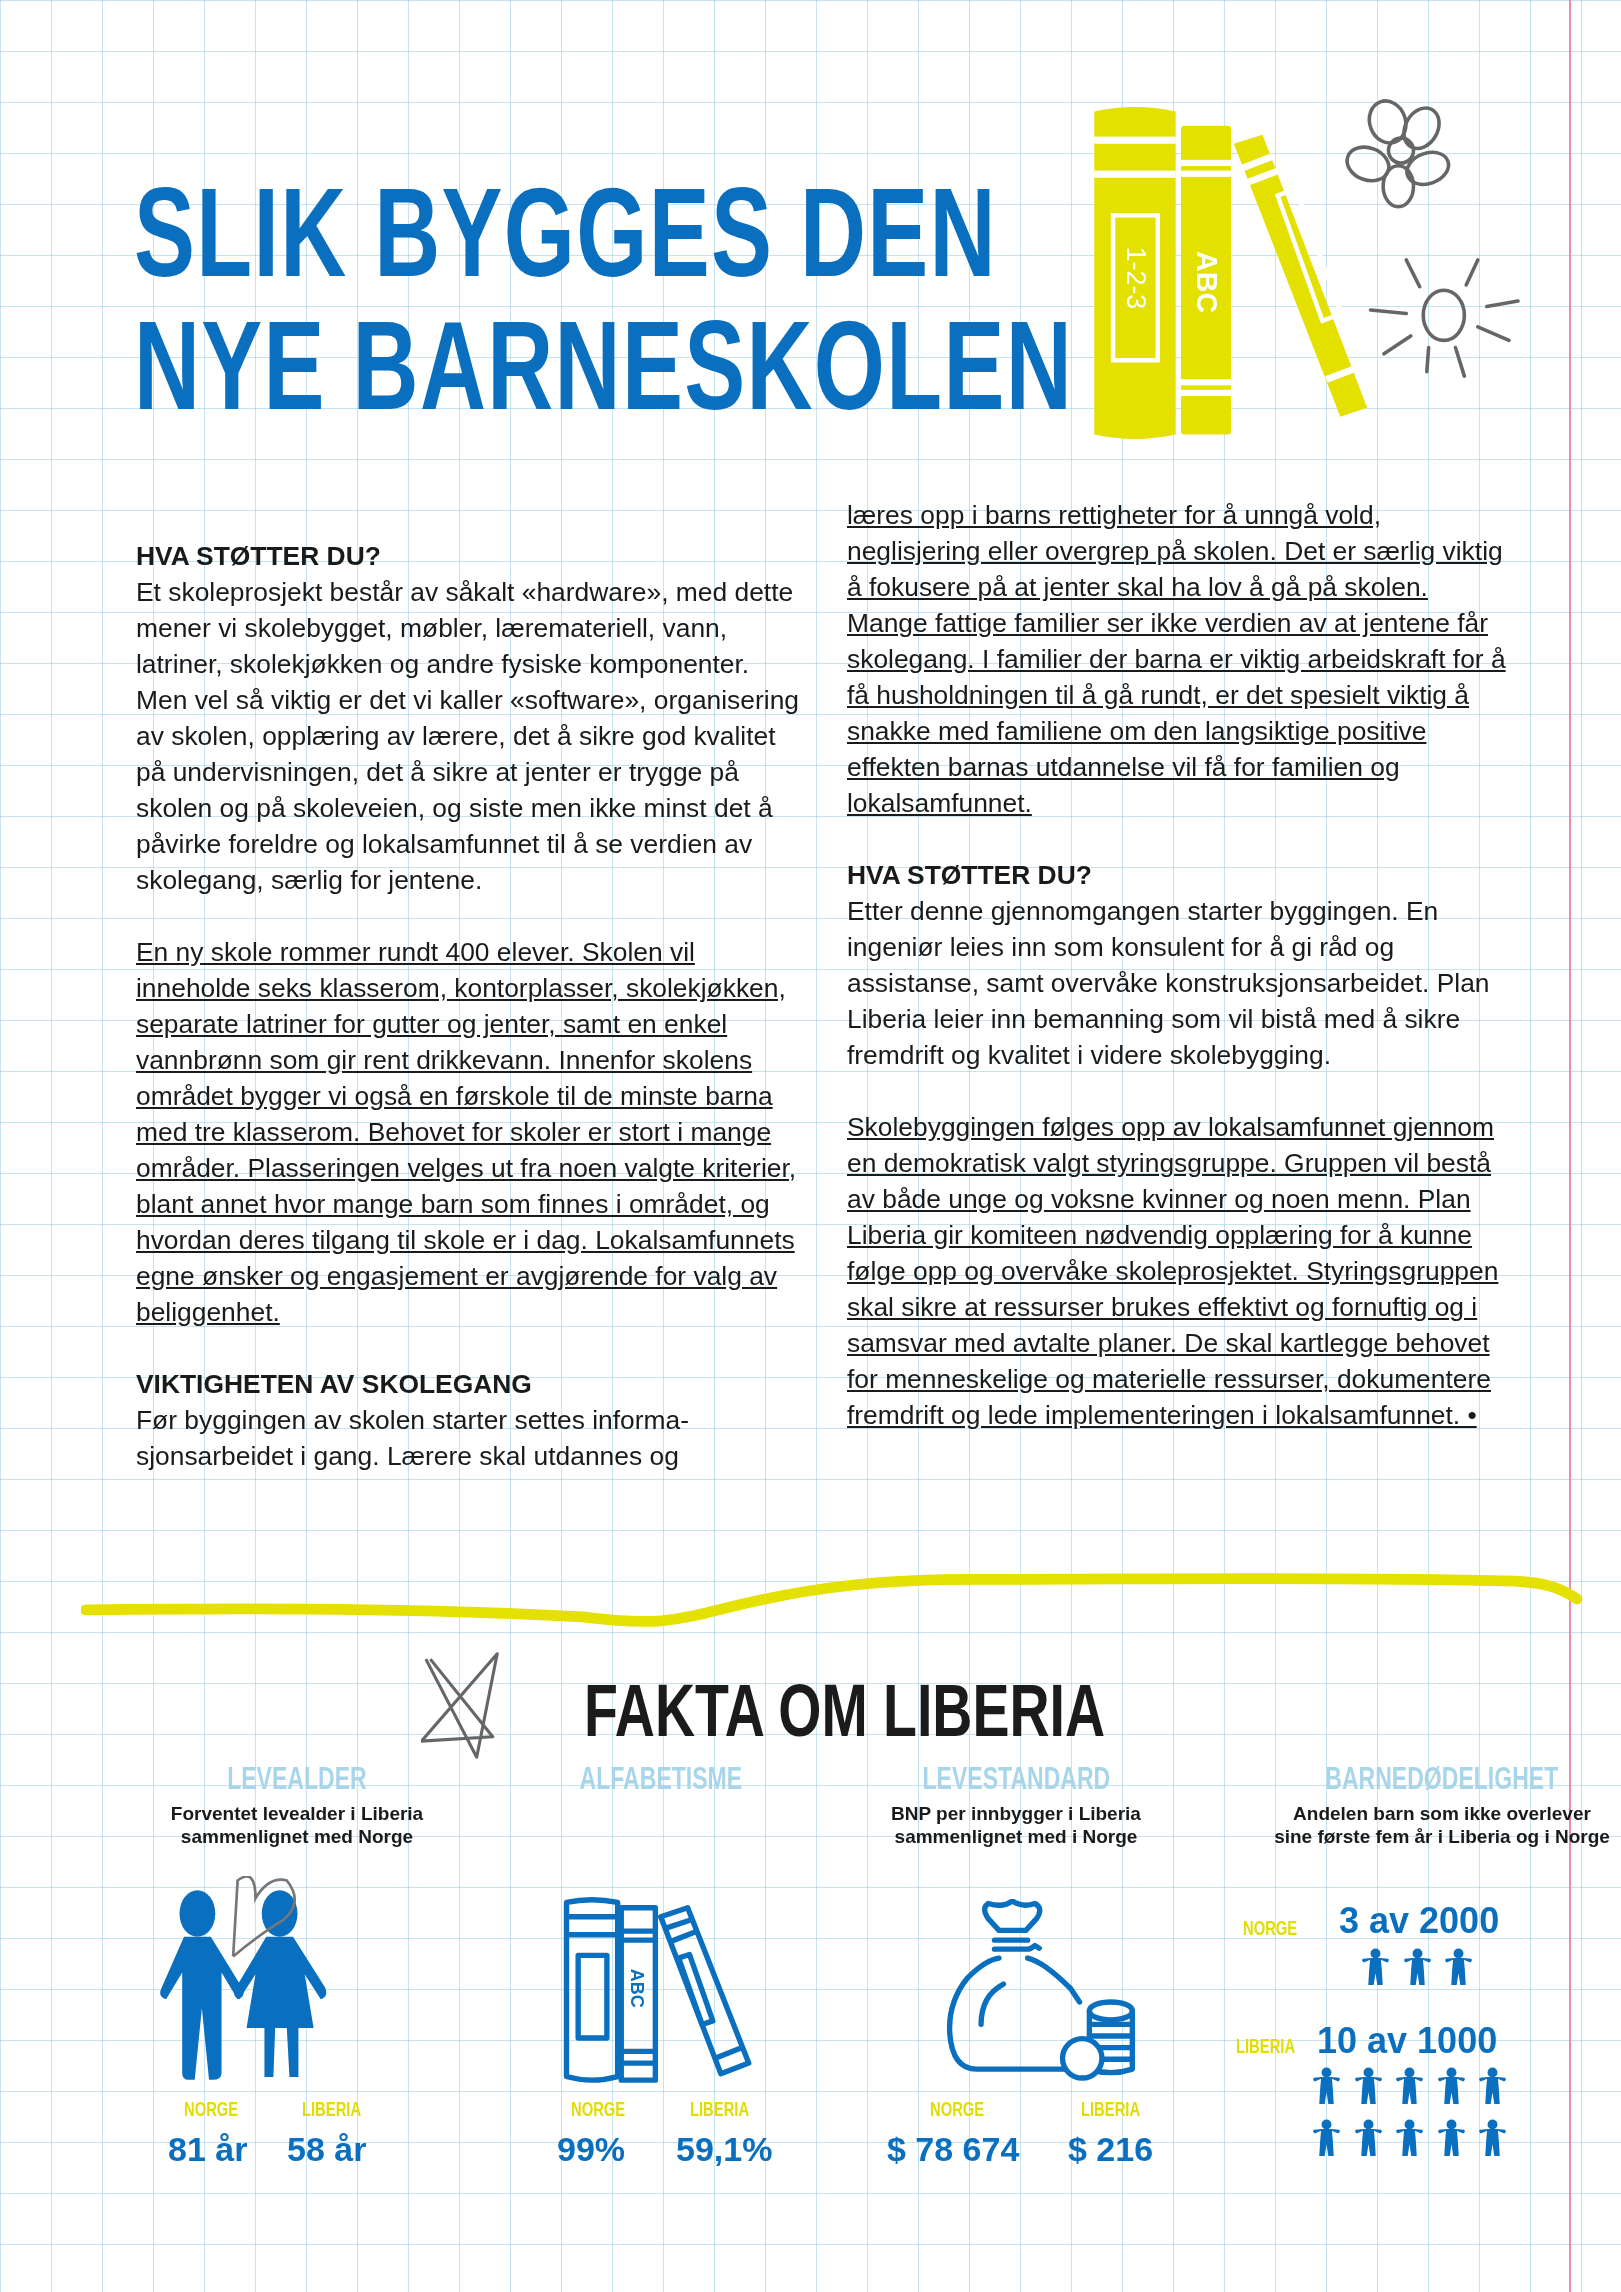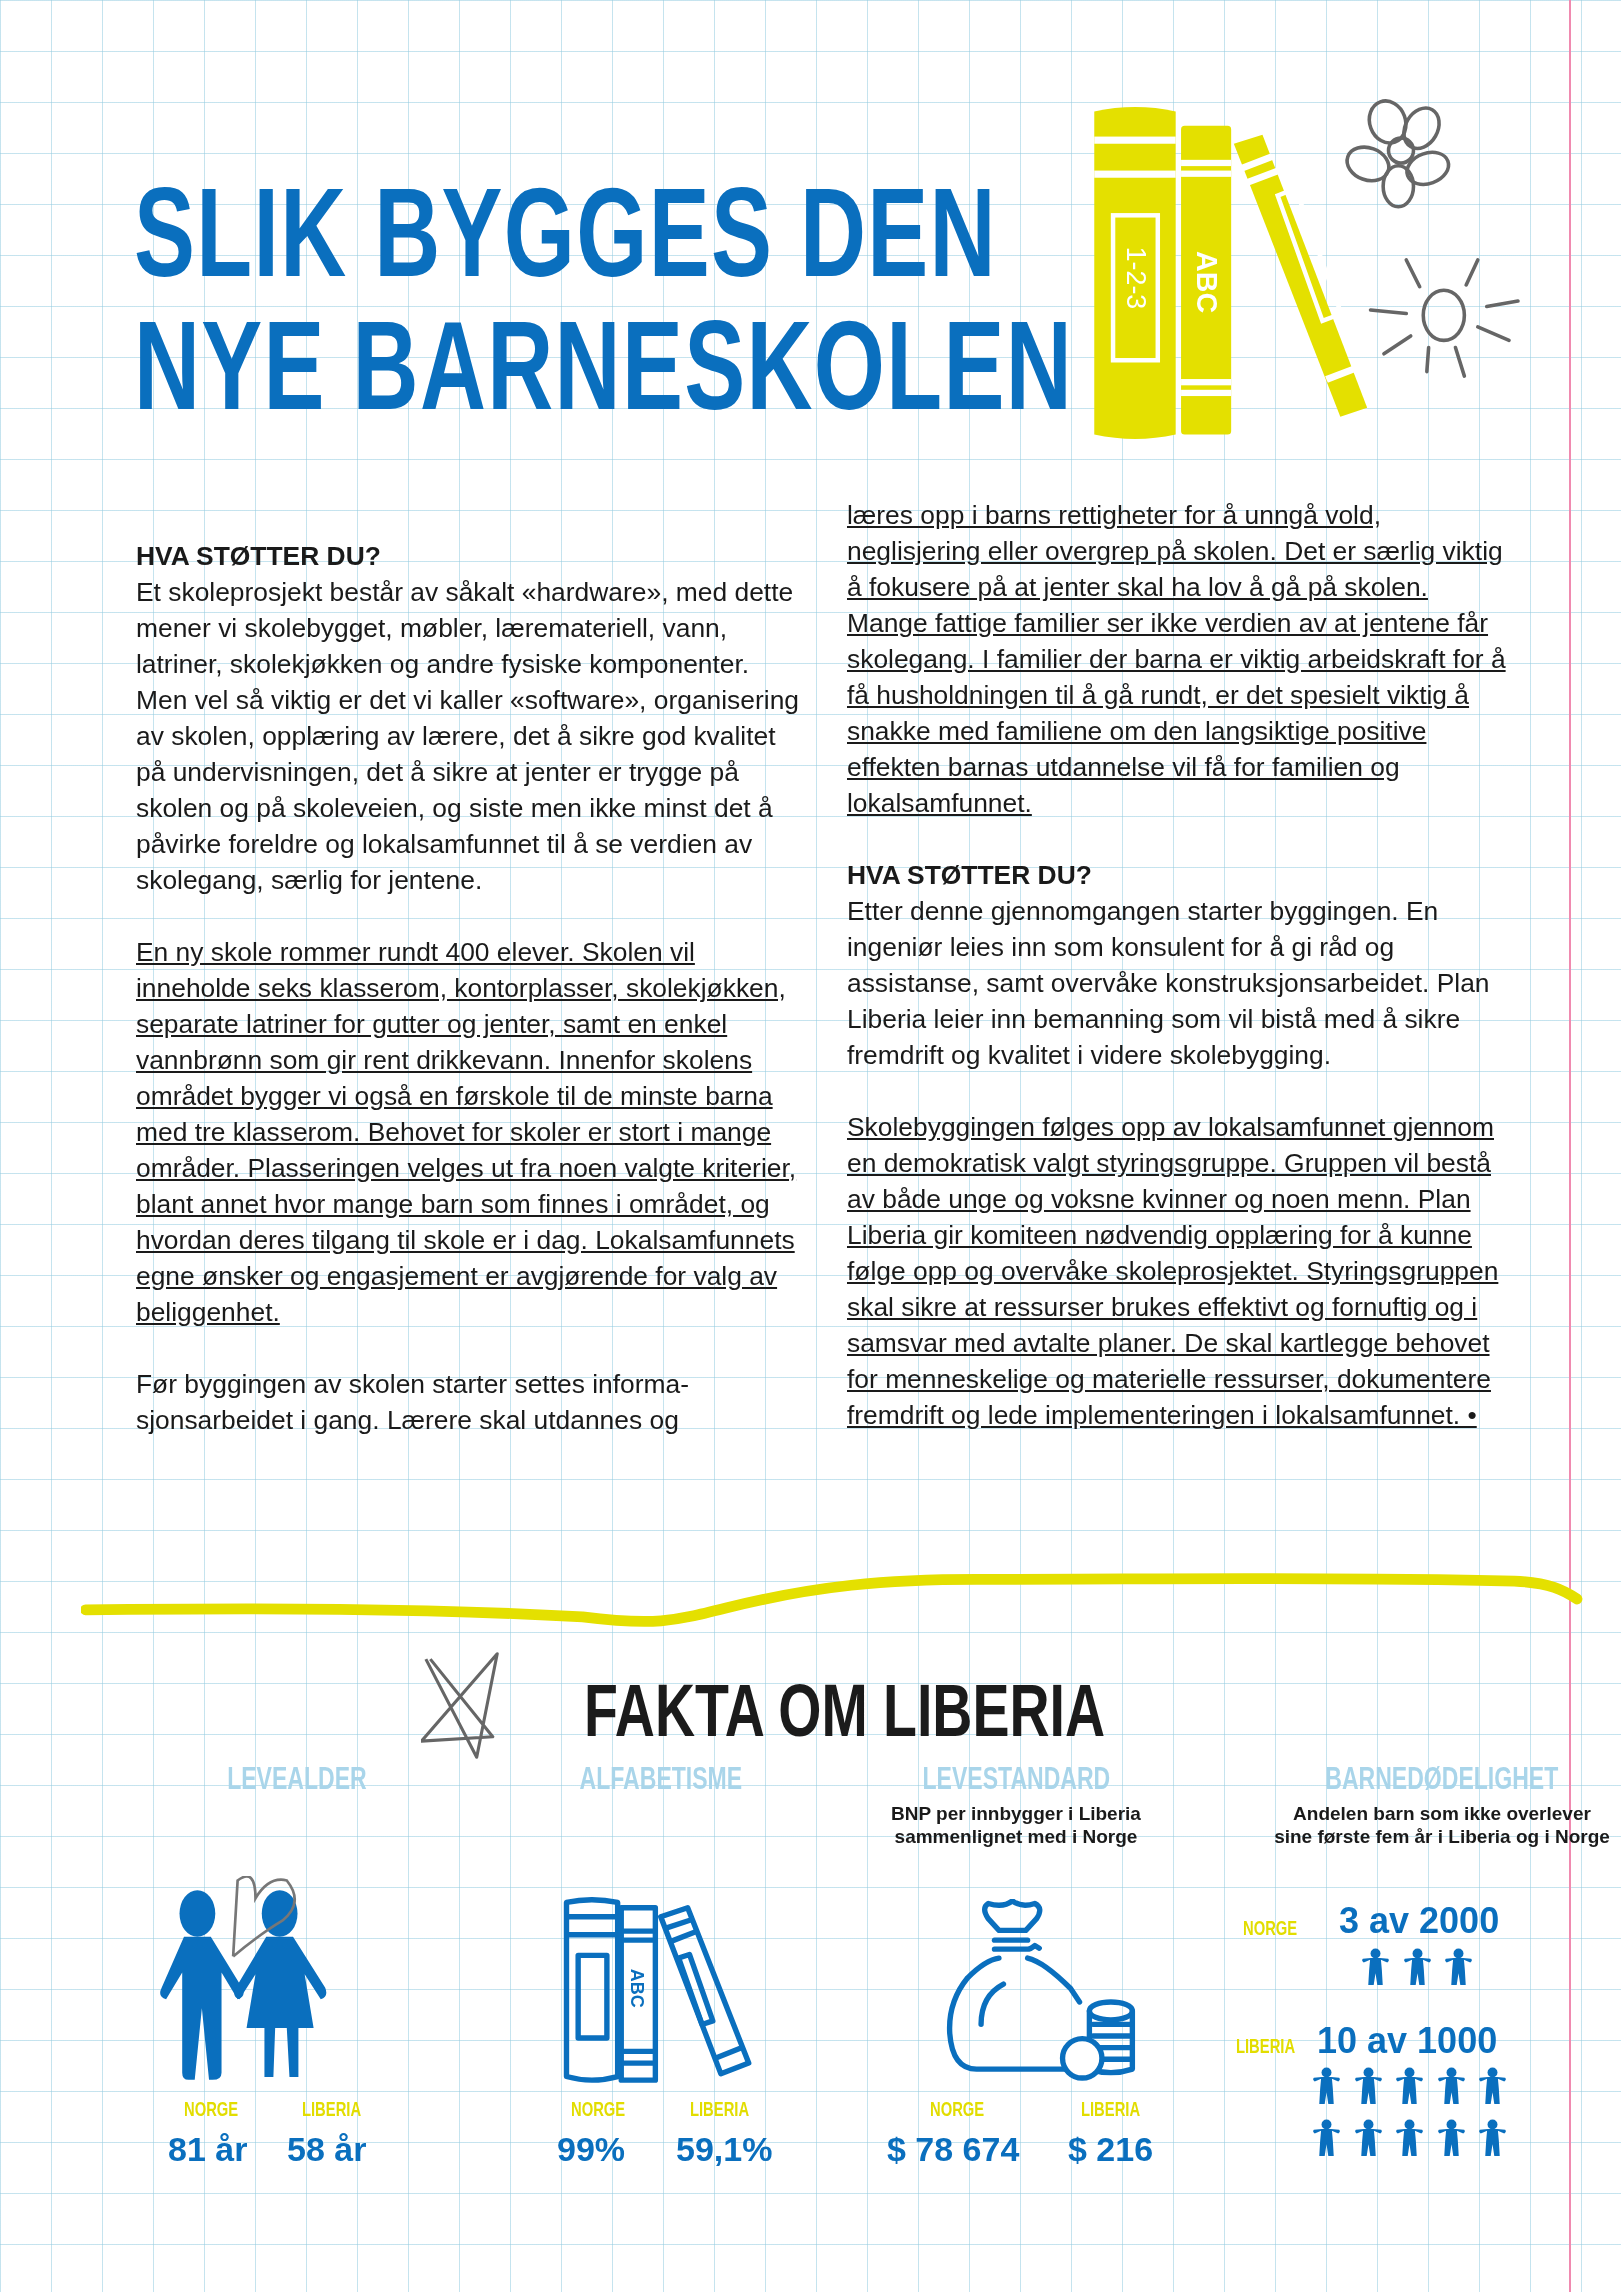--- a/index.html
+++ b/index.html
@@ -105,21 +105,21 @@
 
 <div class="col left">
   <p>
     </p><h3>HVA STØTTER DU?</h3>
     <span>Et skoleprosjekt består av såkalt «hardware», med dette mener vi skolebygget, møbler, lære­materiell, vann, latriner, skolekjøkken og andre fysiske komponenter. Men vel så viktig er det vi kaller «software», organisering av skolen, opp­læring av lærere, det å sikre god kvalitet på under­visningen, det å sikre at jenter er trygge på skolen og på skoleveien, og siste men ikke minst det å påvirke foreldre og lokalsamfunnet til å se verdien av skolegang, særlig for jentene.</span>
   <p></p>
   <p style="margin-top:36px">
     <span>En ny skole rommer rundt 400 elever. Skolen vil inneholde seks klasserom, kontorplasser, skole­kjøkken, separate latriner for gutter og jenter, samt en enkel vannbrønn som gir rent drikke­vann. Innenfor skolens området bygger vi også en førskole til de minste barna med tre klasse­rom. Behovet for skoler er stort i mange områder. Plasseringen velges ut fra noen valgte kriterier, blant annet hvor mange barn som finnes i området, og hvordan deres tilgang til skole er i dag. Lokalsamfunnets egne ønsker og engasje­ment er avgjørende for valg av beliggenhet.</span>
   </p>
   <p>
-    </p>
+    </p><h3>VIKTIGHETEN AV SKOLEGANG</h3>
     <span>Før byggingen av skolen starter settes informa­sjonsarbeidet i gang. Lærere skal utdannes og</span>
   <p></p>
 </div>
 
 <div class="col right">
   <p>
     <span>læres opp i barns rettigheter for å unngå vold, neglisjering eller overgrep på skolen. Det er særlig viktig å fokusere på at jenter skal ha lov å gå på skolen. Mange fattige familier ser ikke verdien av at jentene får skolegang. I familier der barna er viktig arbeidskraft for å få husholdningen til å gå rundt, er det spesielt viktig å snakke med familiene om den langsiktige positive effekten barnas utdannelse vil få for familien og lokalsamfunnet.</span>
   </p>
   <p style="margin-top:36px">
     </p><h3>HVA STØTTER DU?</h3>
@@ -135,20 +135,21 @@
 </svg>
 
 <svg class="deco" style="left:421px;top:1652px" width="90" height="107" viewBox="0 0 100 120">
   <polyline points="10,8 80,95 0,100 85,2 62,118 5,8" fill="none" stroke="#666" stroke-width="3.5" stroke-linejoin="round"></polyline>
 </svg>
 
 <h2 class="fakta-title">FAKTA OM LIBERIA</h2>
 
 <div class="fact" style="left:127px">
   <div class="heading">LEVEALDER</div>
+  <div class="desc">Forventet levealder i Liberia sammenlignet med Norge</div>
 </div>
 <svg class="deco" style="left:157px;top:1876px" width="197" height="219" viewBox="0 0 220 245">
   <g fill="#0a6fbe">
     <ellipse cx="45" cy="42" rx="20" ry="26"></ellipse>
     <path d="M30 68 L60 68 L95 125 Q100 135 90 138 L72 108 L72 220 Q72 228 62 228 L58 228 L50 148 L42 228 L35 228 Q28 228 28 220 L28 108 L10 138 Q0 135 5 125 Z"></path>
     <ellipse cx="137" cy="42" rx="20" ry="26"></ellipse>
     <path d="M122 68 L152 68 L188 125 Q192 135 183 138 L165 110 L175 170 L158 170 L158 225 L148 225 L145 170 L132 170 L130 225 L120 225 L120 170 L100 170 L110 110 L92 138 Q83 135 88 125 Z"></path>
   </g>
   <path d="M85 90 L90 5 Q110 -10 110 25 Q125 0 145 5 Q165 30 140 50 Q115 65 85 90" fill="none" stroke="#777" stroke-width="3"></path>
 </svg>

